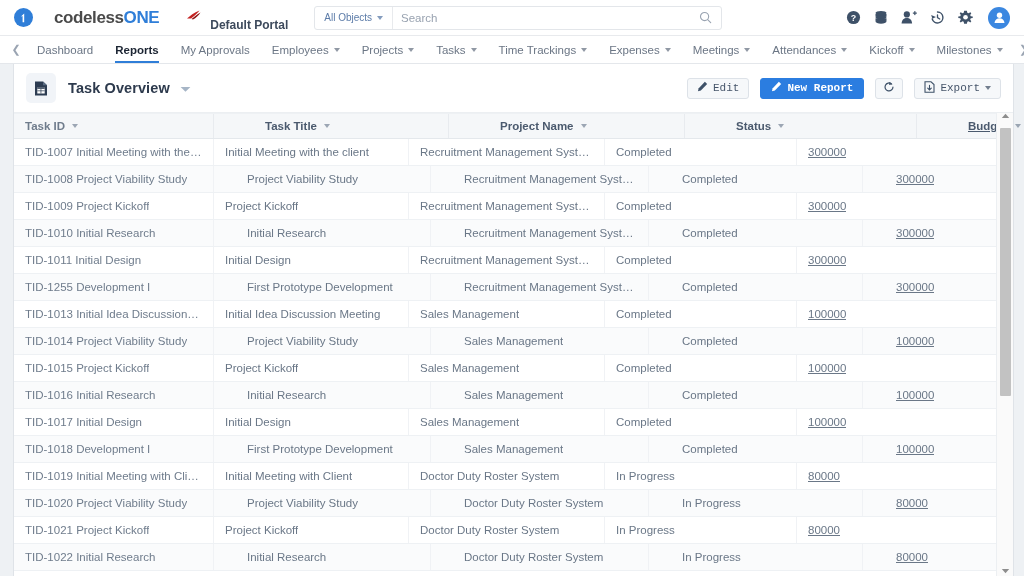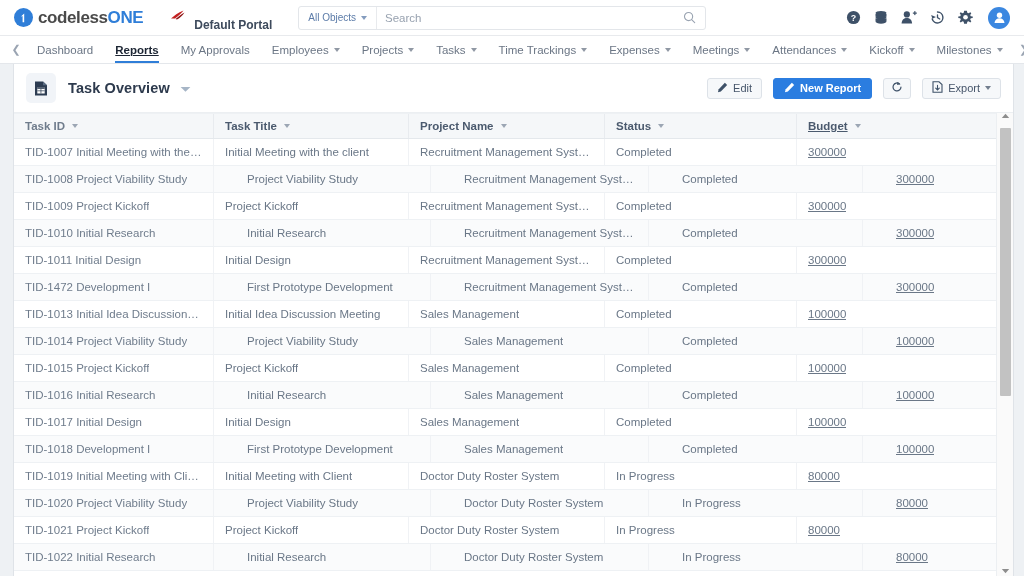--- a/index.html
+++ b/index.html
@@ -11,21 +11,21 @@
     -webkit-font-smoothing:antialiased;
   }
   .app { width:1024px; height:576px; display:flex; flex-direction:column; position:relative; }
 
   
   .topbar {
     height:36px; min-height:36px; background:#ffffff;
     display:flex; align-items:center; padding:0 12px 0 14px;
     border-bottom:1px solid #e8eaed;
   }
-  .logo { display:flex; align-items:center; gap:5px; margin-right:26px; }
+  .logo { display:flex; align-items:center; gap:21px; margin-right:26px; }
   .logo-mark {
     width:19px; height:19px; border-radius:50%; background:#2f7ed8;
     display:flex; align-items:center; justify-content:center; flex:none;
   }
   .logo-mark svg { display:block; }
   .logo-text { font-size:17px; font-weight:700; letter-spacing:-.4px; line-height:1; }
   .logo-text .a { color:#4a4a4a; }
   .logo-text .b { color:#2f7ed8; }
 
   .portal { display:flex; align-items:center; gap:7px; margin-right:26px; }
@@ -60,21 +60,21 @@
     border-bottom:1px solid #e4e7eb; padding-left:6px; position:relative; z-index:3;
   }
   .navarrow {
     width:20px; display:flex; align-items:center; justify-content:center;
     color:#9aa4b2; font-size:11px; flex:none;
   }
   .navitem {
     display:flex; align-items:center; gap:5px; padding:0 11px;
     font-size:11.5px; color:#6b7685; white-space:nowrap; position:relative;
   }
-  .navitem.active { color:#1c2533; font-weight:700;text-decoration:underline; }
+  .navitem.active { color:#1c2533; font-weight:700; }
   .navitem.active:after {
     content:""; position:absolute; left:11px; right:11px; bottom:0; height:2px; background:#2f7ed8;
   }
   .caret {
     width:0; height:0; border-left:3.5px solid transparent; border-right:3.5px solid transparent;
     border-top:4px solid currentColor; opacity:.75;
   }
 
   
   .bodyarea { flex:1; display:flex; background:#eef1f4; min-height:0; }
@@ -89,35 +89,35 @@
     height:49px; min-height:49px; display:flex; align-items:center;
     padding:0 12px 0 12px; border-bottom:1px solid #eceff2; background:#fff;
   }
   .repicon {
     width:30px; height:30px; border-radius:5px; background:#f1f4f8;
     display:flex; align-items:center; justify-content:center; margin-right:12px; flex:none;
   }
   .reptitle { font-size:14.5px; color:#2d3a4d; font-weight:700; letter-spacing:.1px; }
   .repcaret { margin-left:10px; color:#9fb0c4; }
 
-  .repbtns { margin-left:auto; display:flex; align-items:center; gap:11px; }
+  .repbtns { margin-left:auto; display:flex; align-items:center; gap:11px;font-family:Liberation Mono, monospace; }
   .btn {
     height:21px; display:flex; align-items:center; gap:5px; padding:0 9px;
     border:1px solid #dde2e8; border-radius:3px; background:#f6f8fa;
     font-size:11px; color:#46556a; white-space:nowrap;
   }
   .btn.primary { background:#2b7de0; border-color:#2b7de0; color:#fff; font-weight:600; padding:0 10px; }
   .btn.icononly { padding:0 7px; }
 
   
   .tablewrap { flex:1; display:flex; min-height:0; position:relative; }
   .tbl { flex:1; min-width:0; display:flex; flex-direction:column; }
   .thead {
     display:flex; height:14px; min-height:26px; background:#f5f7f9;
-    border-bottom:1px solid #e4e8ec; border-top:1px solid #eef1f4;
+    border-bottom:1px solid #e4e8ec; border-top:1px solid #eef1f4;gap:40px;
   }
   .th {
     display:flex; align-items:center; gap:7px; padding:0 11px;
     font-size:11.5px; font-weight:700; color:#4b5a6e; white-space:nowrap;
     border-right:1px solid #e8ebef;
   }
   .th .caret { color:#7e8b9c; }
   .tbody { flex:1; overflow:hidden; }
   .tr { display:flex; height:27px; align-items:stretch; border-bottom:1px solid #eef1f4; }
   .tr.odd { background:#ffffff; }
@@ -448,21 +448,21 @@
                 </div>
                 <div class="td c3">
                   <span>Completed</span>
                 </div>
                 <div class="td c4">
                   <span>300000</span>
                 </div>
               </div>
               <div class="tr even">
                 <div class="td c0">
-                  <span>TID-1472 Development I</span>
+                  <span>TID-1255 Development I</span>
                 </div>
                 <div class="td c1">
                   <span>First Prototype Development</span>
                 </div>
                 <div class="td c2">
                   <span>Recruitment Management System</span>
                 </div>
                 <div class="td c3">
                   <span>Completed</span>
                 </div>

